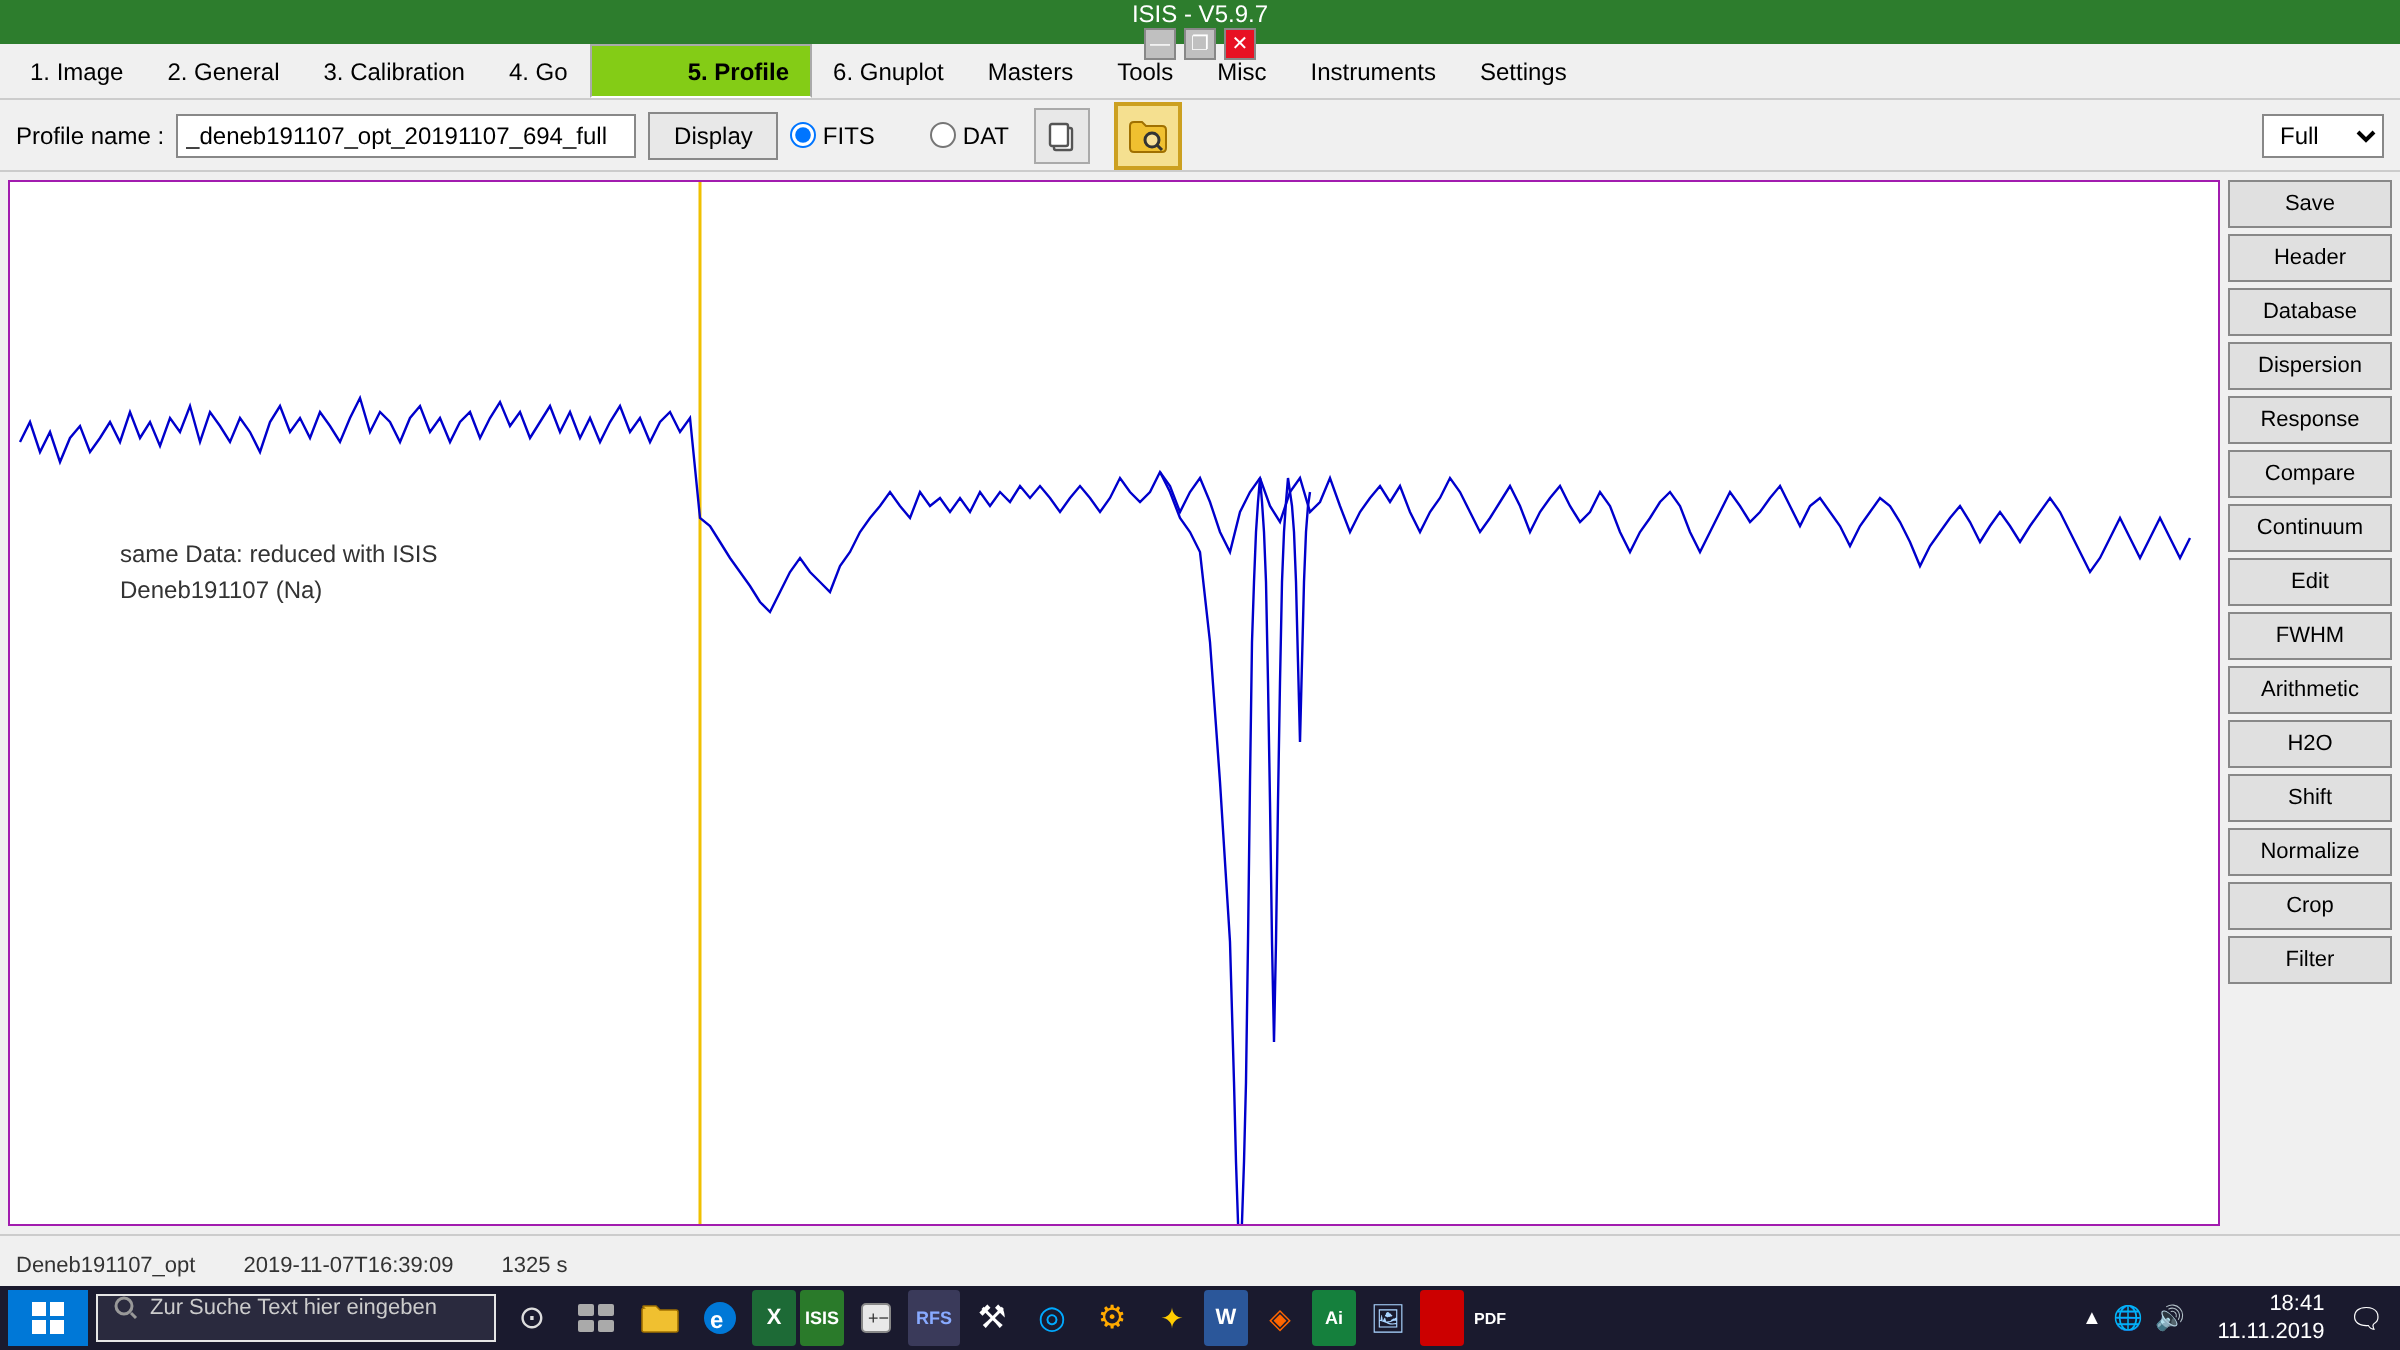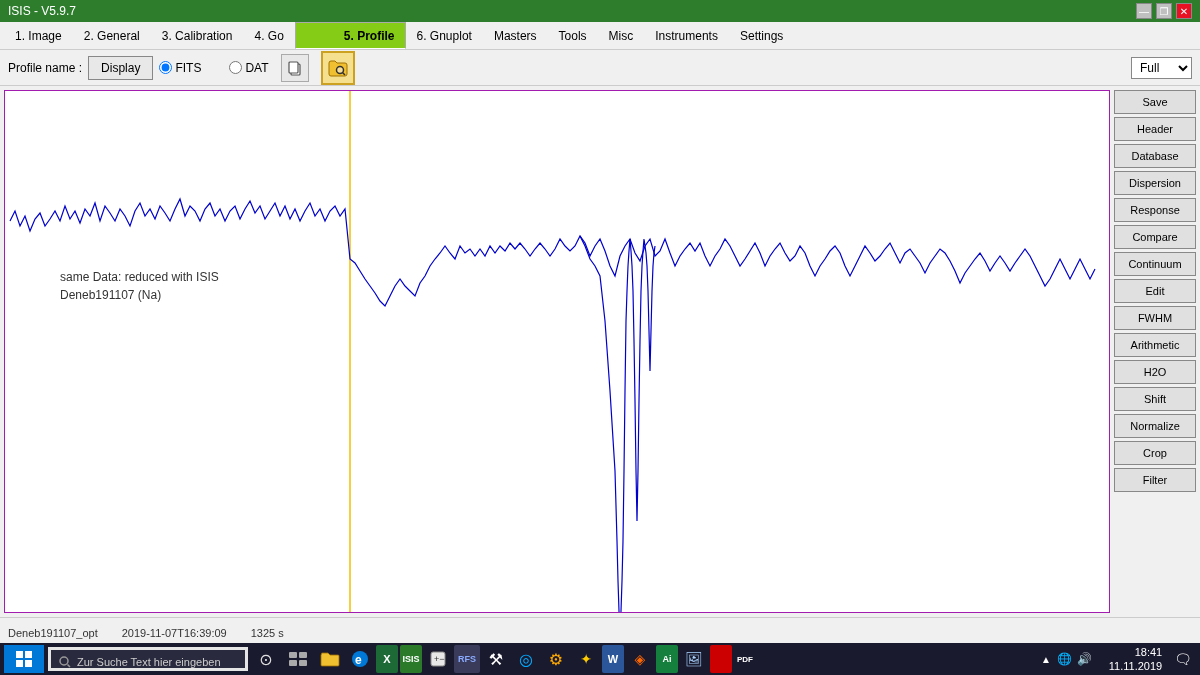--- a/index.html
+++ b/index.html
@@ -15,20 +15,21 @@
     
     #title-bar {
       background: #2d7d2d;
       color: white;
       height: 22px;
       display: flex;
       align-items: center;
       justify-content: space-between;
       padding: 0 8px;
       font-size: 12px;
+      flex-direction: column;
     }
     #title-bar-controls {
       display: flex;
       gap: 4px;
     }
     .title-btn {
       width: 16px;
       height: 16px;
       background: #c0c0c0;
       border: 1px solid #888;
@@ -234,28 +235,28 @@
       width: 40px;
       height: 28px;
       cursor: pointer;
       display: flex;
       align-items: center;
       justify-content: center;
       font-size: 16px;
     }
     .taskbar-search {
       background: #2a2a3e;
-      border: 3px solid #e5e5e5;
+      border: 1px solid #e5e5e5;
       height: 24px;
       color: #ccc;
       padding: 0 8px;
       font-size: 11px;
       width: 200px;
       display: flex;
-      align-items: flex-end;
+      align-items: flex-start;
       gap: 6px;
     }
     .taskbar-icons {
       display: flex;
       align-items: center;
       gap: 2px;
     }
     .taskbar-icon {
       width: 28px;
       height: 28px;
@@ -318,20 +319,21 @@
   <div class="menu-item">6. Gnuplot</div>
   <div class="menu-item">Masters</div>
   <div class="menu-item">Tools</div>
   <div class="menu-item">Misc</div>
   <div class="menu-item">Instruments</div>
   <div class="menu-item">Settings</div>
 </div>
 
 <div id="toolbar">
   <span class="toolbar-label">Profile name :</span>
+  <input class="toolbar-input" type="text" value="_deneb191107_opt_20191107_694_full" style="">
   <button class="toolbar-btn">Display</button>
   <div class="radio-group">
     <label class="radio-label">
       <input type="radio" name="format" checked="" style="">
       <span>FITS</span>
     </label>
     <label class="radio-label">
       <input type="radio" name="format" style="">
       <span>DAT</span>
     </label>

